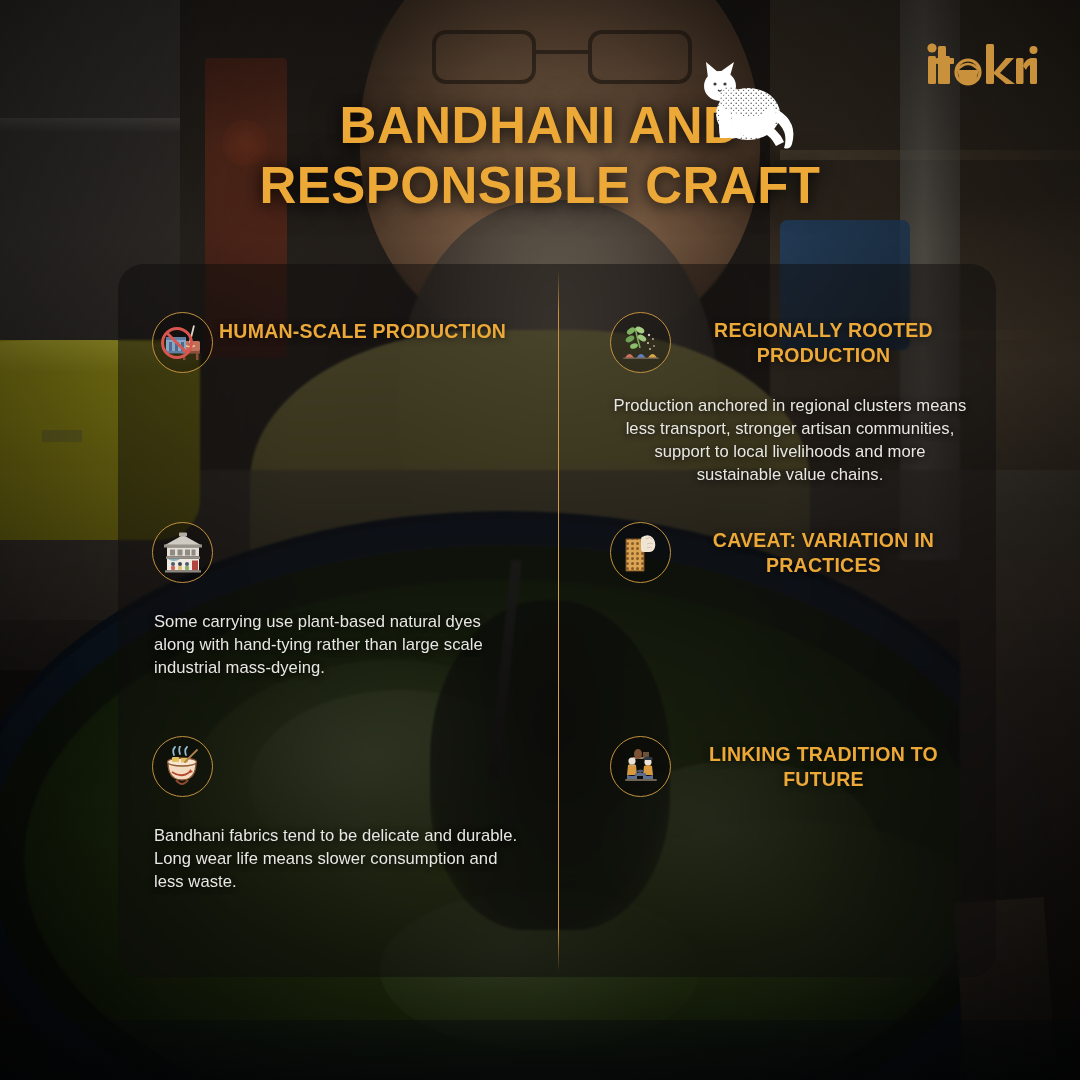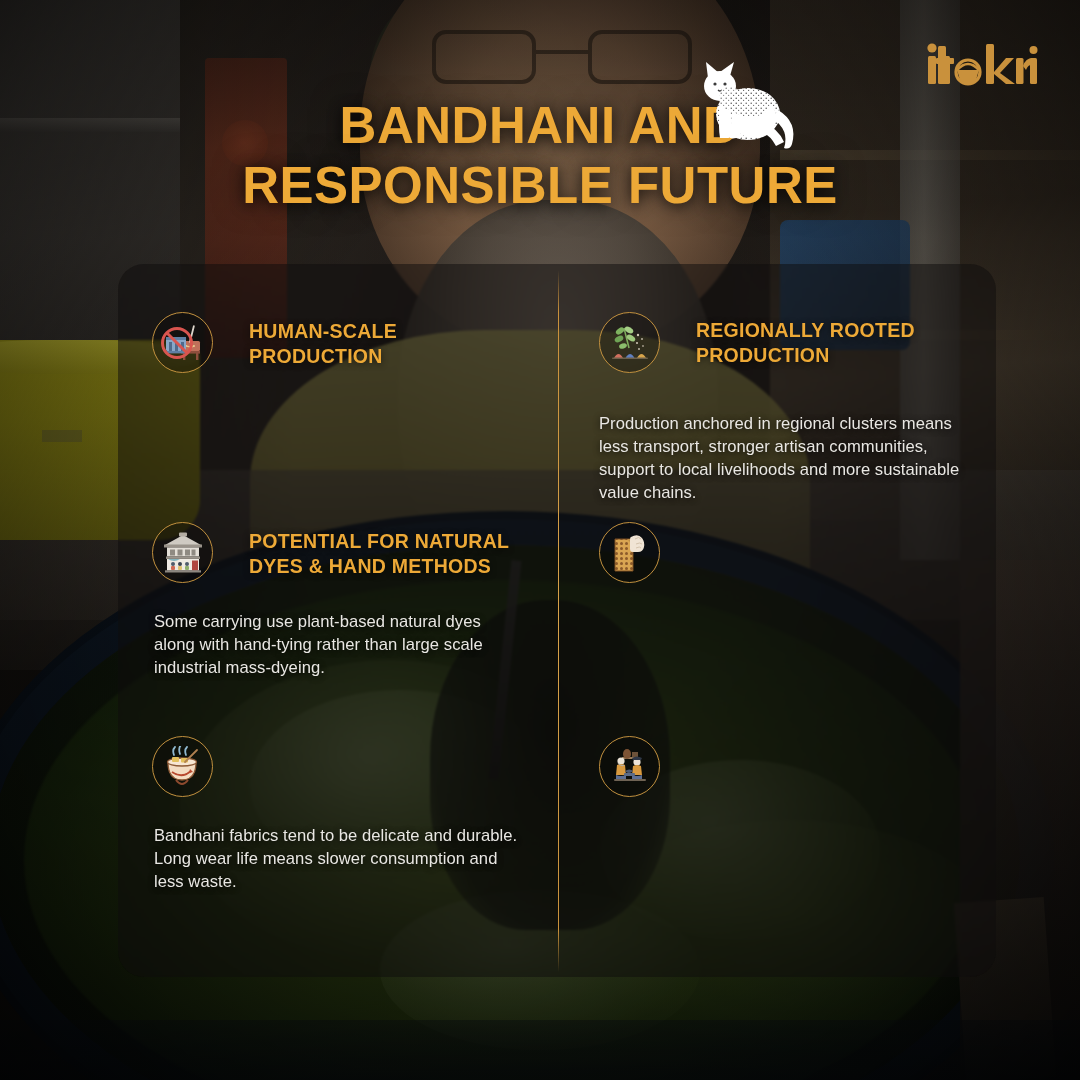--- a/index.html
+++ b/index.html
@@ -271,26 +271,26 @@
     inset: 0;
     display: grid;
     grid-template-columns: 440px 438px;
     grid-template-rows: 210px 210px 293px;
   }
 
   .card {
     position: relative;
     padding: 46px 34px 0 34px;
   }
-  .card.right { padding-left: 41px; padding-right: 26px; }
+  .card.right { padding-left: 52px; padding-right: 26px; text-align: center; }
 
   .card-head {
     display: flex;
     align-items: flex-start;
-    gap: 36px;
+    gap: 6px;
   }
   .icon-circle {
     flex: 0 0 auto;
     width: 61px; height: 61px;
     border-radius: 50%;
     border: 1.6px solid #C2913F;
     background: rgba(10,8,7,.30);
     display: flex;
     align-items: center;
     justify-content: center;
@@ -312,21 +312,21 @@
 
   .card-body {
     margin-top: 28px;
     font-size: 16.6px;
     line-height: 1.38;
     color: #E9E7E3;
     letter-spacing: .05px;
     text-shadow: 0 1px 6px rgba(0,0,0,.8);
   }
   .card.left .card-body { padding-left: 2px; }
-  .card.right .card-body { margin-top: 40px; }
+  .card.right .card-body { margin-top: 22px; }
 
   
   .card.r3 { padding-top: 50px; }
 </style>
 </head>
 <body>
 
 <div id="stage">
 
   <div class="bg-photo">
@@ -389,21 +389,21 @@
       <rect x="90" y="18" width="7.5" height="26" rx="1.5" fill="#C9913C"></rect>
       <path d="M97 26 q3-9 11-8 l0 7 q-6-1-8 5 z" fill="#C9913C"></path>
 
       <rect x="104" y="18" width="7" height="26" rx="1.5" fill="#C9913C"></rect>
       <circle cx="107.5" cy="10" r="4" fill="#C9913C"></circle>
     </svg>
   </div>
 
   <div class="title-wrap">
     <div class="title-line">BANDHANI AND</div>
-    <div class="title-line">RESPONSIBLE FUTURE</div>
+    <div class="title-line">RESPONSIBLE CRAFT</div>
   </div>
 
   <div class="cat-graphic">
     <svg width="112" height="102" viewBox="0 0 112 102">
       <defs>
         <pattern id="fur" width="5" height="5" patternUnits="userSpaceOnUse">
           <rect width="5" height="5" fill="#ffffff"></rect>
           <circle cx="1.2" cy="1.2" r=".75" fill="#4b4b4b"></circle>
           <circle cx="3.6" cy="3.4" r=".6" fill="#5e5e5e"></circle>
         </pattern>
@@ -527,21 +527,20 @@
               <circle cx="20" cy="32" r="2" fill="#3c4450"></circle>
               <rect x="18" y="34" width="4" height="4" rx="1" fill="#e0c271"></rect>
               <circle cx="27" cy="32" r="2" fill="#4f5b6b"></circle>
               <rect x="25" y="34" width="4" height="4" rx="1" fill="#8fae6c"></rect>
 
               <rect x="32" y="28.5" width="6" height="10" fill="#b0463f"></rect>
 
               <rect x="5" y="38.3" width="36" height="2.2" fill="#8d8780"></rect>
             </svg>
           </div>
-          <div class="card-title">POTENTIAL FOR NATURAL DYES &amp; HAND METHODS</div>
         </div>
         <div class="card-body">Some carrying use plant-based natural dyes along with hand-tying rather than large scale industrial mass-dyeing.</div>
       </div>
 
       <div class="card right">
         <div class="card-head">
           <div class="icon-circle">
             <svg width="42" height="44" viewBox="0 0 42 44">
               <defs>
                 <pattern id="bandhaniDots" width="5" height="5" patternUnits="userSpaceOnUse">
@@ -554,20 +553,21 @@
               <path d="M6 8 L24 8 L24 40 L6 40 Z" fill="none" stroke="#7a4d22" stroke-width="1"></path>
 
               <path d="M18 8 L24 8 L24 14 Z" fill="#c08f45"></path>
 
               <path d="M22 6 q7-4 11 1 q3 4 2 9 q-1 5 -6 5 l-5 0 q-3 0 -3-3 l0-9 q0-3 1-3 z" fill="#f0e4d4"></path>
               <path d="M26 8 q4-3 6 0" stroke="#d4c3ac" stroke-width="1" fill="none"></path>
               <path d="M27 13 q4-2 6 0" stroke="#d4c3ac" stroke-width="1" fill="none"></path>
               <path d="M27 17 q4-2 5 0" stroke="#d4c3ac" stroke-width="1" fill="none"></path>
             </svg>
           </div>
+          <div class="card-title">CAVEAT: VARIATION IN PRACTICES</div>
         </div>
       </div>
 
       <div class="card left r3">
         <div class="card-head">
           <div class="icon-circle">
             <svg width="44" height="42" viewBox="0 0 44 42">
 
               <path d="M13 9 q-2-5 1-8" stroke="#8fb8cf" stroke-width="1.8" fill="none" stroke-linecap="round"></path>
               <path d="M19 8 q-2-6 1-9" stroke="#8fb8cf" stroke-width="1.8" fill="none" stroke-linecap="round"></path>
@@ -611,19 +611,20 @@
               <path d="M24 11 q5-3 10 0 l-1 2 l-8 0 z" fill="#2f3747"></path>
               <path d="M25 19 q4-2 8 0 l1 9 l-10 0 z" fill="#d99a3f"></path>
               <path d="M24 28 q5 2 10 0 l0 4 l-10 0 z" fill="#5e6f93"></path>
 
               <path d="M17 24 q5-3 8 0 q-4 4 -8 0 z" fill="#4d5a72"></path>
               <rect x="16" y="26" width="11" height="3" rx="1" fill="#5c6b86"></rect>
 
               <rect x="6" y="32" width="32" height="2" rx="1" fill="#6f6354"></rect>
             </svg>
           </div>
+          <div class="card-title">LINKING TRADITION TO FUTURE</div>
         </div>
       </div>
 
     </div>
   </div>
 
 </div>
 
 </body></html>

